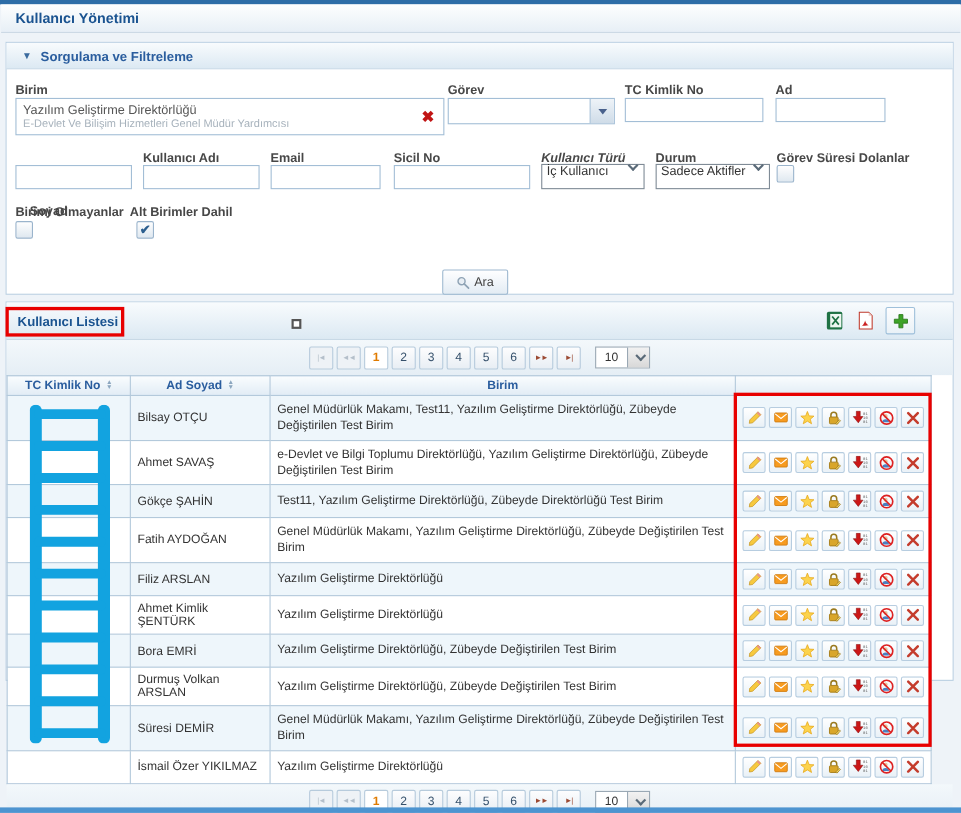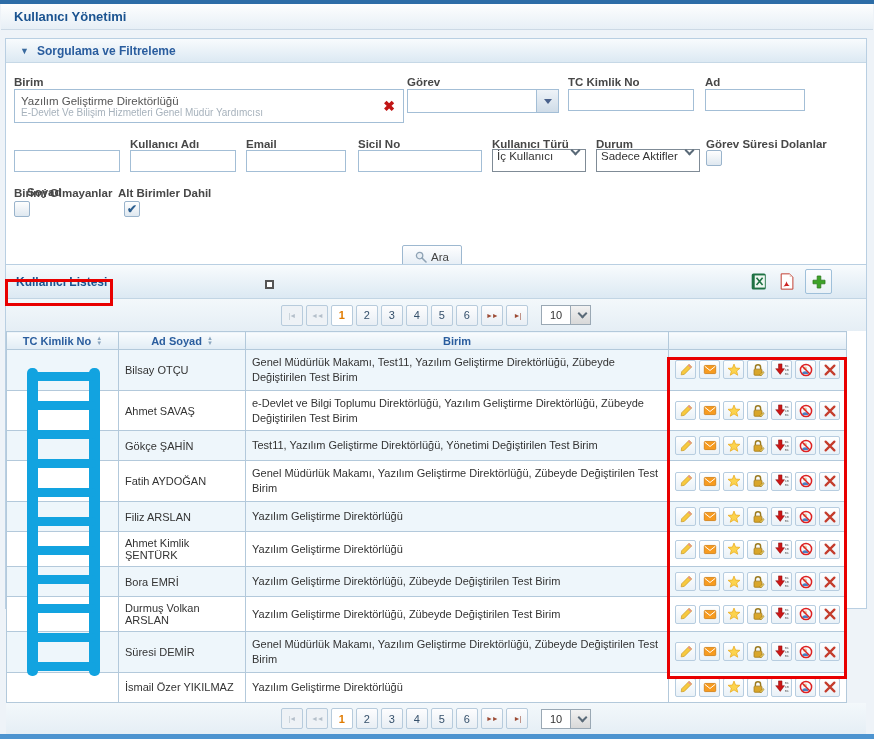--- a/index.html
+++ b/index.html
@@ -9,21 +9,21 @@
   .topstrip { position: absolute; left: 0; top: 0; width: 874px; height: 4px; background: #2d6da7; }
   .bottomstrip { position: absolute; left: 0; bottom: 0; width: 874px; height: 5px; background: #4d94d0; }
 
   .titlebar { position: absolute; left: 1px; top: 4px; width: 872px; height: 26px;
     background: linear-gradient(#fdfefe, #e7eff6); border-bottom: 1px solid #ccd9e5;
     display: flex; align-items: center; padding-left: 13px; }
   .titlebar .t { font-size: 13px; font-weight: bold; color: #1a5390; }
 
   .panel { position: absolute; left: 5px; width: 862px; background: #fff; border: 1px solid #b9cfe2; }
   .filter-panel { top: 38px; height: 230px; }
-  .list-panel  { top: 264px; height: 345px; }
+  .list-panel  { top: 274px; height: 345px; }
 
   .sec-head { height: 24px; background: linear-gradient(#f8fbfd, #dce9f3); border-bottom: 1px solid #c6d8e6;
     display: flex; align-items: center; gap: 8px; padding-left: 14px; }
   .sec-head .tri { font-size: 9px; color: #3a6a9e; }
   .sec-head .txt { font-size: 12px; font-weight: bold; color: #2a5d9e; }
 
   .lbl { position: absolute; font-size: 11.5px; font-weight: bold; color: #474747; white-space: nowrap; }
   .tin { position: absolute; height: 22px; border: 1px solid #a3bed6; background: #fff; font-size: 11.5px;
     font-family: "Liberation Sans", sans-serif; color: #333; padding: 0 4px; }
 
@@ -143,21 +143,21 @@
 
     <span class="lbl" style="left:124px; top:99px;">Kullanıcı Adı</span>
     <input class="tin" style="left: 124px; top: 111px; width: 106px;">
 
     <span class="lbl" style="left:240px; top:99px;">Email</span>
     <input class="tin" style="left: 240px; top: 111px; width: 100px;">
 
     <span class="lbl" style="left:352px; top:99px;">Sicil No</span>
     <input class="tin" style="left: 352px; top: 111px; width: 124px;">
 
-    <span class="lbl" style="left:486px; top:99px;">Kullanıcı Türü</span>
+    <span class="lbl" style="left:486px; top:99px;font-style:italic;">Kullanıcı Türü</span>
     <div class="sel" style="left:486px; top:110px; width:94px;">
       <span>İç Kullanıcı</span>
       <span class="chev"></span>
     </div>
 
     <span class="lbl" style="left:590px; top:99px;">Durum</span>
     <div class="sel" style="left:590px; top:110px; width:104px;">
       <span>Sadece Aktifler</span>
       <span class="chev"></span>
     </div>
@@ -372,21 +372,21 @@
             <path d="M3 3 L13 13 M13 3 L3 13" stroke="#c43c2c" stroke-width="2.6" stroke-linecap="round"></path>
           </svg>
         </button>
       </div>
     </td>
   </tr>
 
   <tr>
     <td class="cell-tc"></td>
     <td class="cell-name">Gökçe ŞAHİN</td>
-    <td class="cell-birim">Test11, Yazılım Geliştirme Direktörlüğü, Yönetimi Değiştirilen Test Birim</td>
+    <td class="cell-birim">Test11, Yazılım Geliştirme Direktörlüğü, Zübeyde Direktörlüğü Test Birim</td>
     <td class="cell-actions">
       <div class="actions-wrap">
         <button class="btn-icon">
           <svg width="14" height="14" viewBox="0 0 16 16">
             <path d="M11.5 1.5 L14.5 4.5 L6 13 L2.5 13.5 L3 10 Z" fill="#f7c93e" stroke="#c89a28" stroke-width="0.8"></path>
             <path d="M11.5 1.5 L14.5 4.5 L13.2 5.8 L10.2 2.8 Z" fill="#e89090"></path>
           </svg>
         </button>
         <button class="btn-icon">
           <svg width="14" height="13" viewBox="0 0 16 16">

